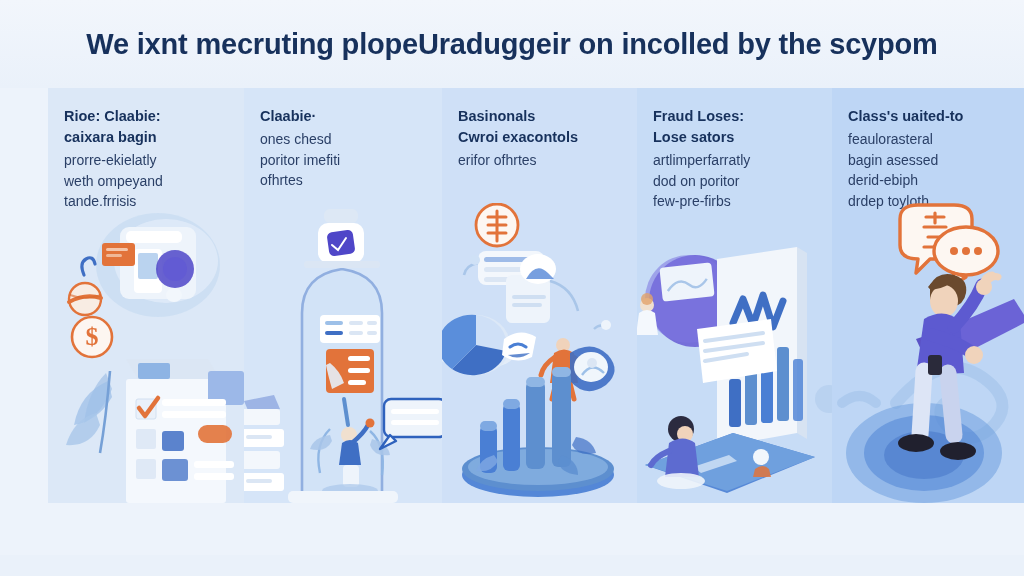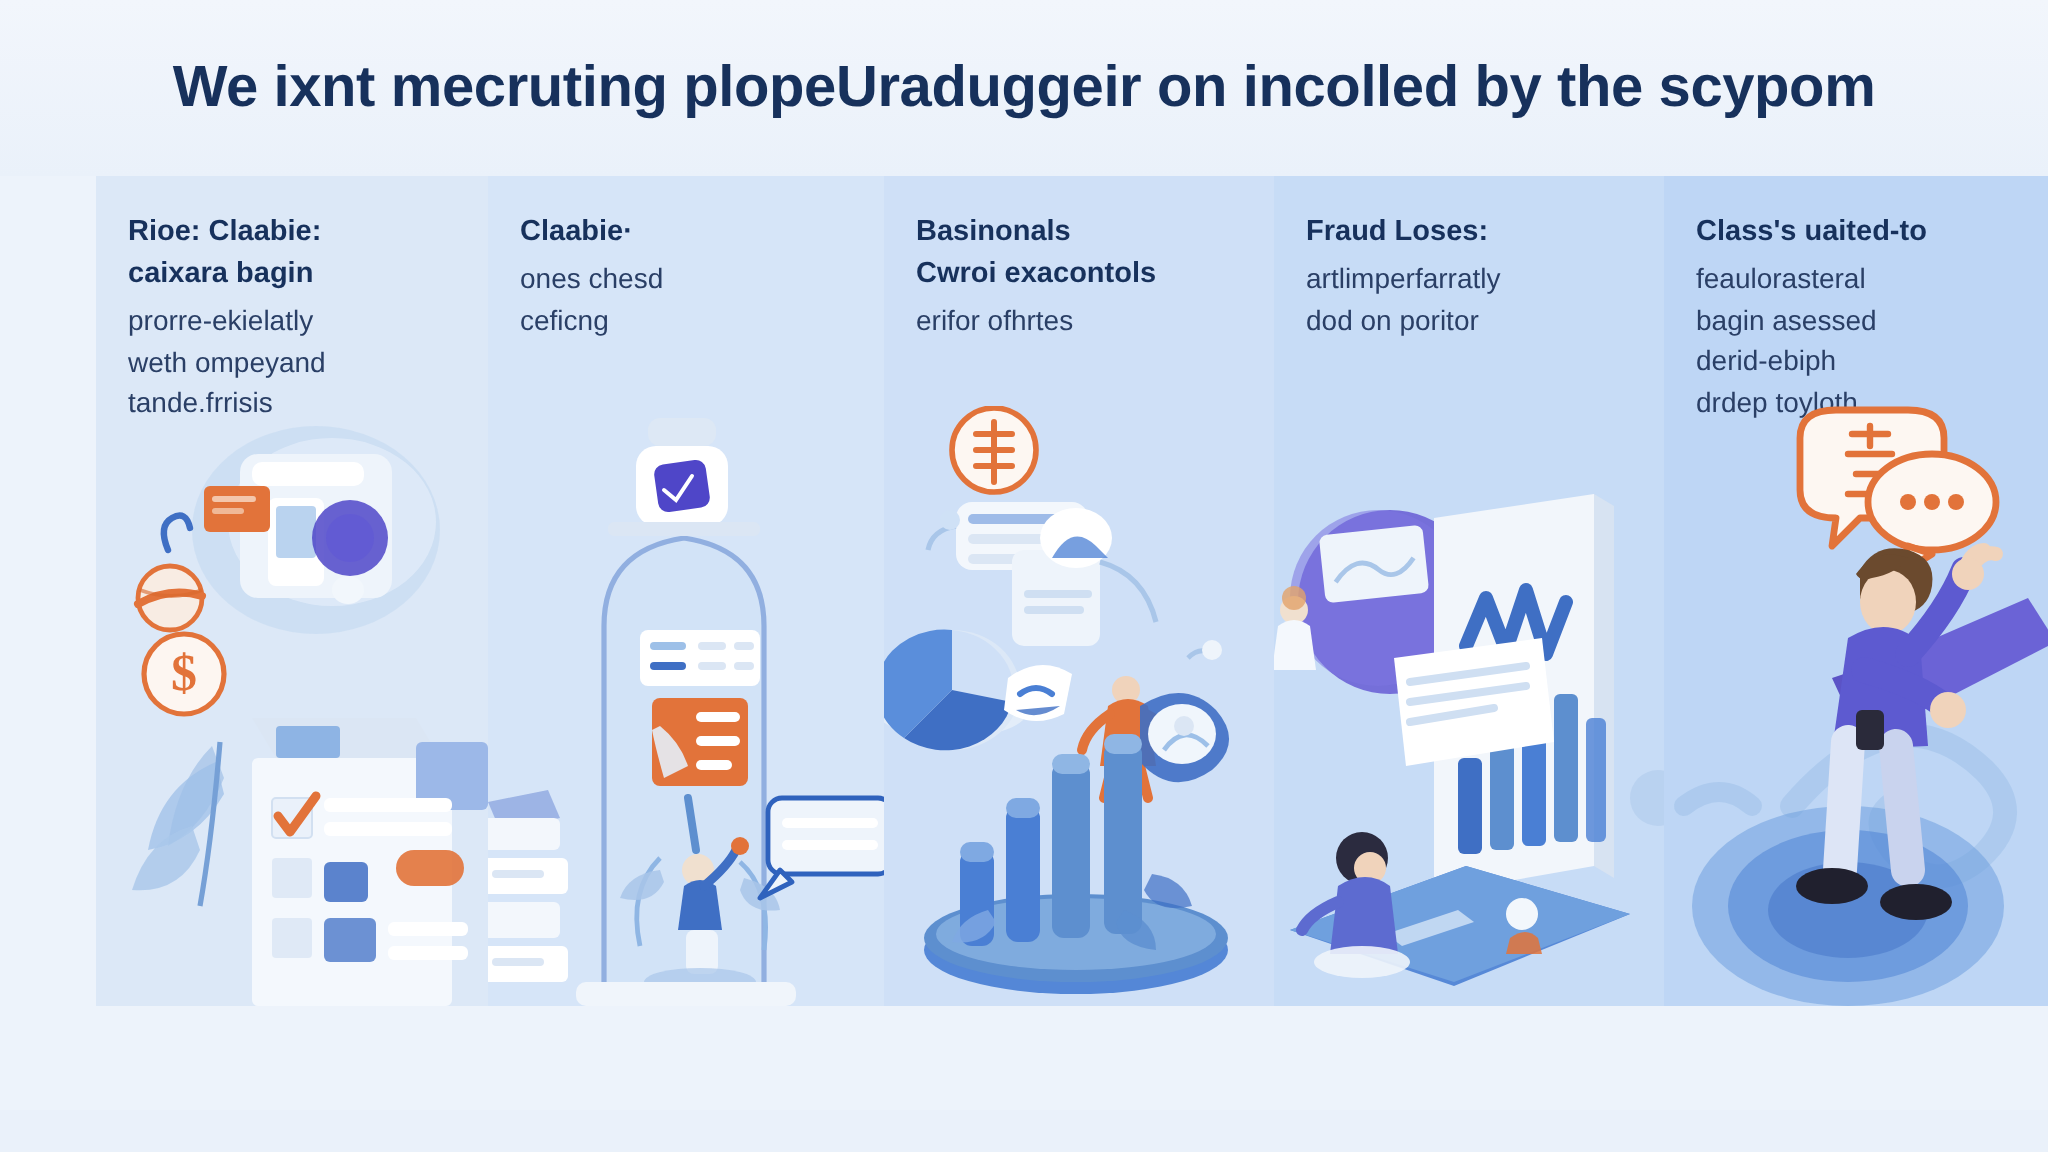--- a/index.html
+++ b/index.html
@@ -142,21 +142,22 @@
         </svg>
       </div>
     </div>
 
     <div class="col c1">
       <div class="col-title">
         <span>Claabie·</span>
       </div>
       <div class="col-body">
         <span>ones chesd</span>
-        <span>ceficng</span>
+        <span>poritor imefiti</span>
+        <span>ofhrtes</span>
       </div>
       <div class="art">
         <svg viewBox="0 0 198 300" preserveAspectRatio="none">
 
           <path d="M58 296 L58 110 q0 -38 40 -44 q40 6 40 44 L138 296 Z" fill="#cfe1f6" opacity="0.45" stroke="#3f6fc4" stroke-width="2.6"></path>
 
           <g>
             <rect x="74" y="20" width="46" height="40" rx="10" fill="#ffffff"></rect>
             <rect x="80" y="6" width="34" height="14" rx="6" fill="#dde8f5"></rect>
             <rect x="60" y="58" width="76" height="7" rx="3" fill="#dbe6f4"></rect>
@@ -293,24 +294,26 @@
             <path d="M134 234 q16 2 20 16 q-18 4 -24 -8 z" fill="#3f6fc4" opacity="0.7"></path>
             <path d="M120 252 q16 6 16 20 q-18 -2 -20 -14 z" fill="#5d8fcf" opacity="0.8"></path>
           </g>
         </svg>
       </div>
     </div>
 
     <div class="col c3">
       <div class="col-title">
         <span>Fraud Loses:</span>
+        <span class="t2">Lose sators</span>
       </div>
       <div class="col-body">
         <span>artlimperfarratly</span>
         <span>dod on poritor</span>
+        <span>few-pre-firbs</span>
       </div>
       <div class="art">
         <svg viewBox="0 0 195 300" preserveAspectRatio="none">
 
           <g>
             <circle cx="58" cy="98" r="46" fill="#6b63d6" opacity="0.9"></circle>
             <circle cx="52" cy="96" r="44" fill="#7c74e0" opacity="0.55"></circle>
             <rect x="24" y="62" width="52" height="34" rx="4" fill="#eef4fb" transform="rotate(-6 50 79)"></rect>
             <path d="M30 86 q12 -14 22 -4 q8 8 18 -4" fill="none" stroke="#a9c6e9" stroke-width="2.4" transform="rotate(-6 50 79)"></path>
           </g>

